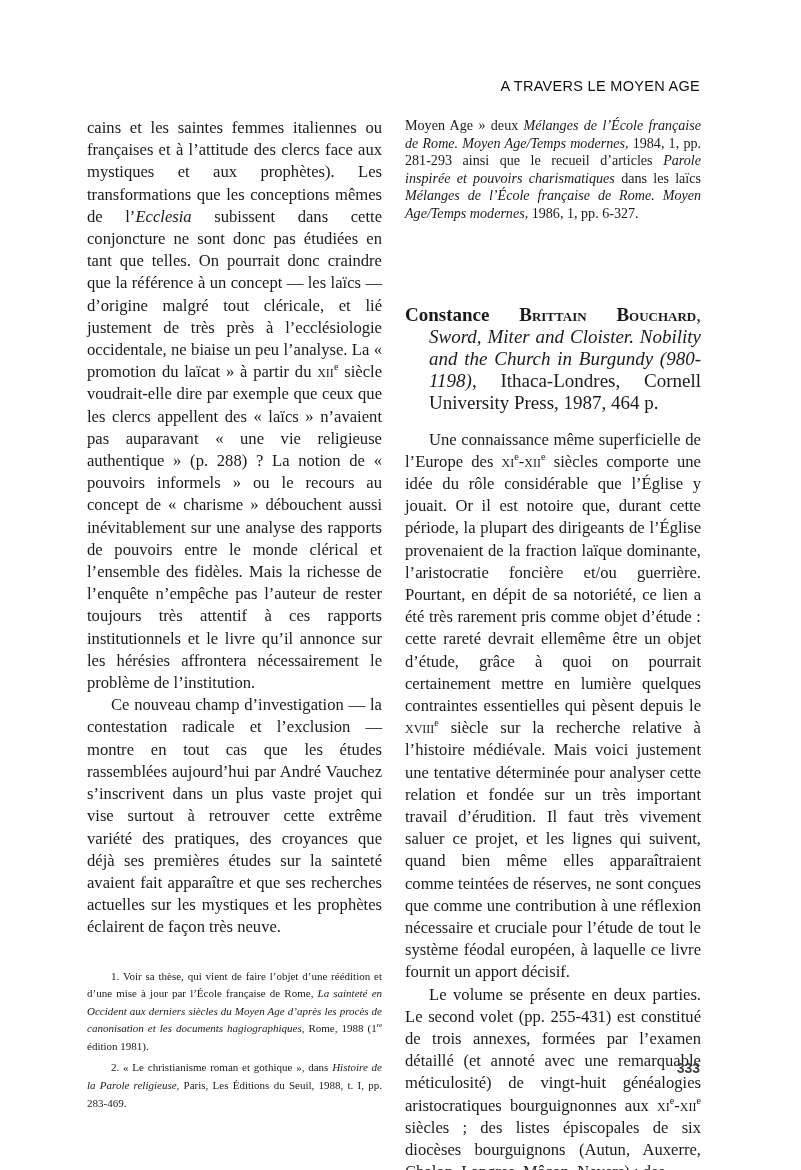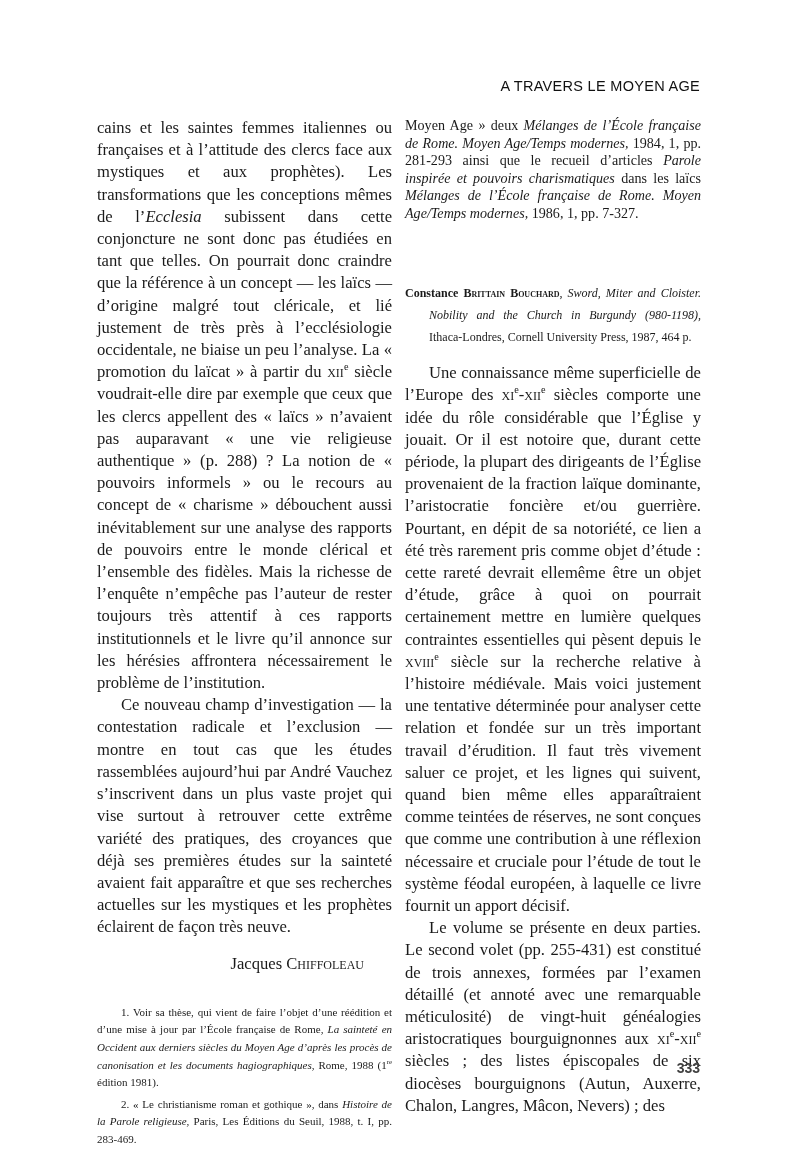--- a/index.html
+++ b/index.html
@@ -1,53 +1,52 @@
 <!DOCTYPE html>
 <html><head>
   <meta charset="utf-8">
   <style>
     html, body { margin: 0; padding: 0; background: #ffffff; }
     body { width: 801px; height: 1170px; position: relative; overflow: hidden; color: #1a1a1a; }
     .header { position: absolute; top: 78px; right: 101px; font-family: Liberation Sans, sans-serif; font-size: 14.5px; letter-spacing: 0.3px; color: #111; }
     .col { position: absolute; top: 117px; width: 295px; font-family: "Liberation Serif", serif; font-size: 16.6px; line-height: 22.2px; text-align: justify; }
-    .col.left { left: 97px; }
+    .col.left { left: 87px; }
     .col.right { left: 405px; width: 296px; }
     p { margin: 0; }
     .indent { text-indent: 24px; }
     i { font-style: italic; }
     .sc { font-variant: small-caps; }
     .signature { text-align: right; margin-top: 14px; padding-right: 28px; }
     .notes { margin-top: 29px; font-size: 11px; line-height: 17.6px; }
     .notes p { text-indent: 24px; margin-bottom: 4px; }
     .fnote { font-size: 14.1px; line-height: 17.6px; }
-    .review-head { margin-top: 59px; padding-left: 24px; text-indent: -24px; font-size: 12px; line-height: 22.2px; text-align: justify; }
+    .review-head { margin-top: 81px; padding-left: 24px; text-indent: -24px; font-size: 19px; line-height: 22.2px; text-align: justify; }
     .review-head b { font-weight: bold; }
     .review-body { margin-top: 14px; }
     .sup { font-size: 0.62em; vertical-align: super; line-height: 0; }
     .pagenum { position: absolute; top: 1060px; right: 101px; font-family: "Liberation Sans", sans-serif; font-weight: bold; font-size: 14px; color: #404040; }
   </style>
 </head>
 <body>
 
 <div class="header">A TRAVERS LE MOYEN AGE</div>
 
 <div class="col left">
   <p><span>cains et les saintes femmes italiennes ou françaises et à l’attitude des clercs face aux mystiques et aux prophètes). Les transformations que les conceptions mêmes de l’</span><i>Ecclesia</i><span> subissent dans cette conjoncture ne sont donc pas étudiées en tant que telles. On pourrait donc craindre que la référence à un concept — les laïcs — d’origine malgré tout cléricale, et lié justement de très près à l’ecclésiologie occidentale, ne biaise un peu l’analyse. La « promotion du laïcat » à partir du </span><span class="sc">xii</span><span class="sup">e</span><span> siècle voudrait-elle dire par exemple que ceux que les clercs appellent des « laïcs » n’avaient pas auparavant « une vie religieuse authentique » (p. 288) ? La notion de « pouvoirs informels » ou le recours au concept de « charisme » débouchent aussi inévitablement sur une analyse des rapports de pouvoirs entre le monde clérical et l’ensemble des fidèles. Mais la richesse de l’enquête n’empêche pas l’auteur de rester toujours très attentif à ces rapports institutionnels et le livre qu’il annonce sur les hérésies affrontera nécessairement le problème de l’institution.</span></p>
   <p class="indent">Ce nouveau champ d’investigation — la contestation radicale et l’exclusion — montre en tout cas que les études rassemblées aujourd’hui par André Vauchez s’inscrivent dans un plus vaste projet qui vise surtout à retrouver cette extrême variété des pratiques, des croyances que déjà ses premières études sur la sainteté avaient fait apparaître et que ses recherches actuelles sur les mystiques et les prophètes éclairent de façon très neuve.</p>
-  <p class="signature"><span>Jacques </span><span class="sc">Chiffoleau</span></p>
 
   <div class="notes">
     <p><span>1. Voir sa thèse, qui vient de faire l’objet d’une réédition et d’une mise à jour par l’École française de Rome, </span><i>La sainteté en Occident aux derniers siècles du Moyen Age d’après les procès de canonisation et les documents hagiographiques,</i><span> Rome, 1988 (1</span><span class="sup">re</span><span> édition 1981).</span></p>
     <p><span>2. « Le christianisme roman et gothique », dans </span><i>Histoire de la Parole religieuse,</i><span> Paris, Les Éditions du Seuil, 1988, t. I, pp. 283-469.</span></p>
 
   </div>
 </div>
 
 <div class="col right">
-  <p class="fnote"><span>Moyen Age » deux </span><i>Mélanges de l’École française de Rome. Moyen Age/Temps modernes,</i><span> 1984, 1, pp. 281-293 ainsi que le recueil d’articles </span><i>Parole inspirée et pouvoirs charismatiques</i><span> dans les laïcs </span><i>Mélanges de l’École française de Rome. Moyen Age/Temps modernes,</i><span> 1986, 1, pp. 7-327.</span></p>
+  <p class="fnote"><span>Moyen Age » deux </span><i>Mélanges de l’École française de Rome. Moyen Age/Temps modernes,</i><span> 1984, 1, pp. 281-293 ainsi que le recueil d’articles </span><i>Parole inspirée et pouvoirs charismatiques</i><span> dans les laïcs </span><i>Mélanges de l’École française de Rome. Moyen Age/Temps modernes,</i><span> 1986, 1, pp. 6-327.</span></p>
 
   <p class="review-head"><b>Constance </b><b class="sc">Brittain</b> <b class="sc">Bouchard</b><span>, </span><i>Sword, Miter and Cloister. Nobility and the Church in Burgundy (980-1198),</i><span> Ithaca-Londres, Cornell University Press, 1987, 464 p.</span></p>
 
   <div class="review-body">
     <p class="indent"><span>Une connaissance même superficielle de l’Europe des </span><span class="sc">xi</span><span class="sup">e</span><span>-</span><span class="sc">xii</span><span class="sup">e</span><span> siècles comporte une idée du rôle considérable que l’Église y jouait. Or il est notoire que, durant cette période, la plupart des dirigeants de l’Église provenaient de la fraction laïque dominante, l’aristocratie foncière et/ou guerrière. Pourtant, en dépit de sa notoriété, ce lien a été très rarement pris comme objet d’étude : cette rareté devrait ellemême être un objet d’étude, grâce à quoi on pourrait certainement mettre en lumière quelques contraintes essentielles qui pèsent depuis le </span><span class="sc">xviii</span><span class="sup">e</span><span> siècle sur la recherche relative à l’histoire médiévale. Mais voici justement une tentative déterminée pour analyser cette relation et fondée sur un très important travail d’érudition. Il faut très vivement saluer ce projet, et les lignes qui suivent, quand bien même elles apparaîtraient comme teintées de réserves, ne sont conçues que comme une contribution à une réflexion nécessaire et cruciale pour l’étude de tout le système féodal européen, à laquelle ce livre fournit un apport décisif.</span></p>
     <p class="indent"><span>Le volume se présente en deux parties. Le second volet (pp. 255-431) est constitué de trois annexes, formées par l’examen détaillé (et annoté avec une remarquable méticulosité) de vingt-huit généalogies aristocratiques bourguignonnes aux </span><span class="sc">xi</span><span class="sup">e</span><span>-</span><span class="sc">xii</span><span class="sup">e</span><span> siècles ; des listes épiscopales de six diocèses bourguignons (Autun, Auxerre, Chalon, Langres, Mâcon, Nevers) ; des</span></p>
   </div>
 </div>
 
 <div class="pagenum">333</div>

